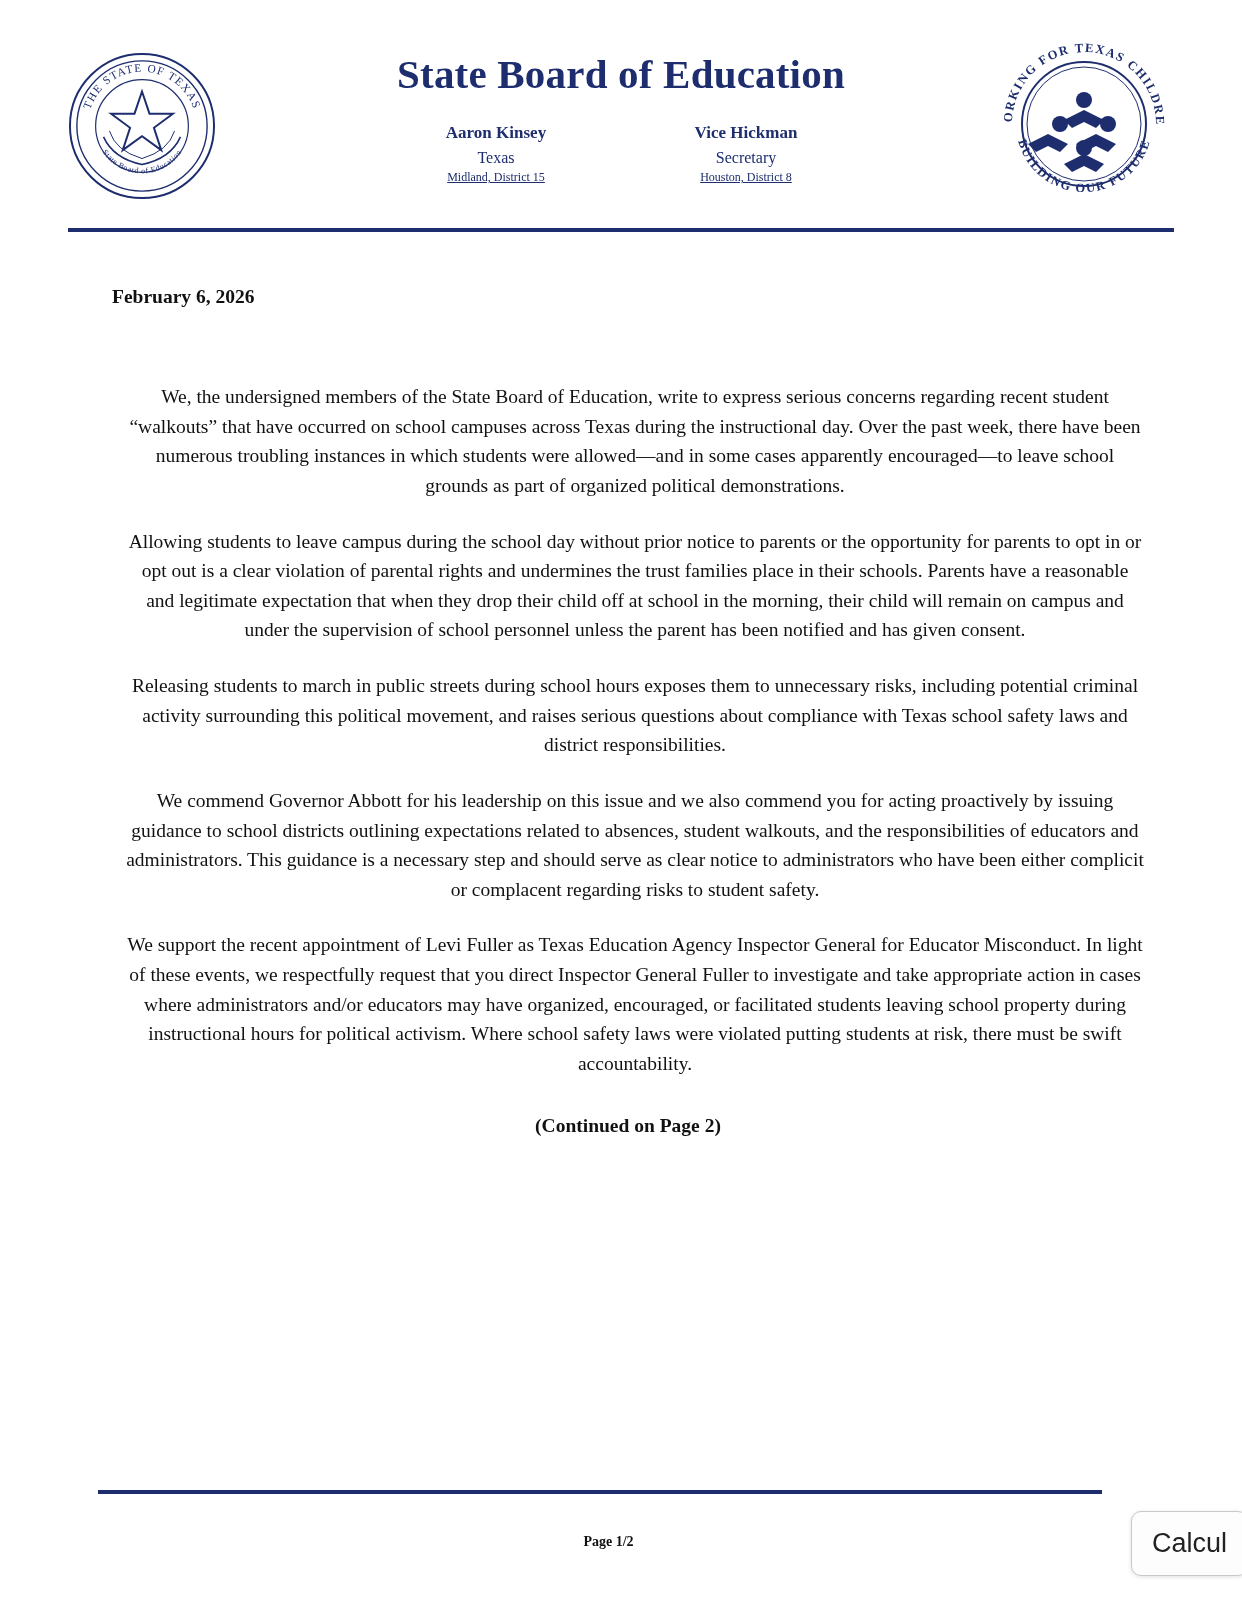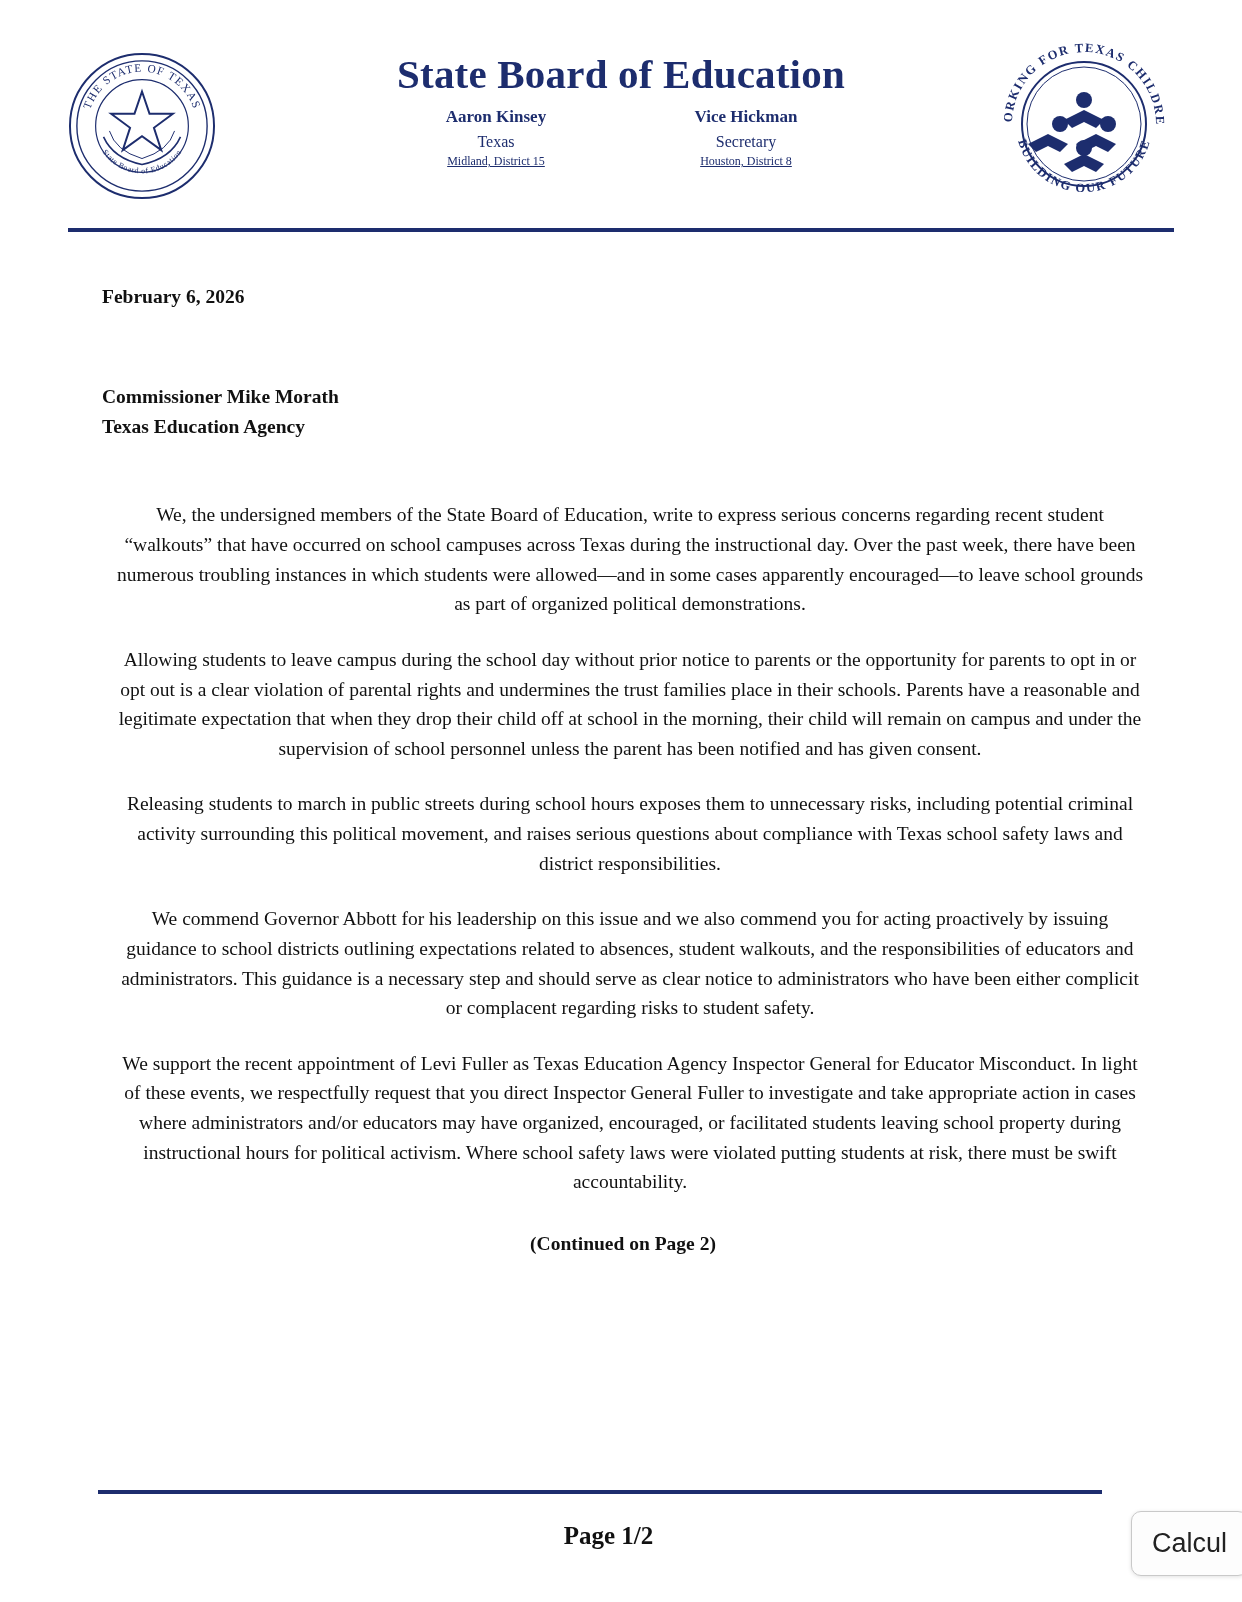--- a/index.html
+++ b/index.html
@@ -49,21 +49,21 @@
     font-family: "Liberation Serif", serif;
     font-weight: bold;
     font-size: 41px;
     color: #1d2d6e;
     letter-spacing: 0.2px;
     line-height: 1.1;
   }
   .officers {
     display: flex;
     justify-content: center;
-    margin-top: 8px;
+    margin-top: 24px;
     gap: 0px;
   }
   .officer {
     width: 250px;
     text-align: center;
     color: #1d2d6e;
     font-family: "Liberation Serif", serif;
   }
   .officer .name {
     font-weight: bold;
@@ -83,21 +83,21 @@
     position: absolute;
     left: 68px;
     right: 68px;
     top: 228px;
     height: 4px;
     background: #1d2d6e;
   }
   
   .body {
     position: absolute;
-    left: 102px;
+    left: 112px;
     right: 98px;
     top: 286px;
     font-family: "Liberation Serif", serif;
     color: #111111;
   }
   .date {
     font-weight: bold;
     font-size: 19.5px;
     margin-bottom: 74px;
   }
@@ -133,21 +133,21 @@
     height: 4px;
     background: #1d2d6e;
   }
   .page-num {
     position: absolute;
     left: 98px;
     right: 123px;
     bottom: 52px;
     text-align: center;
     font-weight: bold;
-    font-size: 25px;
+    font-size: 14px;
     font-family: "Liberation Serif", serif;
     color: #111;
   }
   
   .calc-widget {
     position: absolute;
     right: -6px;
     bottom: 26px;
     background: #fdfdfd;
     border: 1px solid #c9c9c9;
@@ -238,24 +238,20 @@
       </svg>
     </div>
   </div>
 
   <div class="rule-top"></div>
 
   <div class="body">
 
     <div class="date">February 6, 2026</div>
 
-    <div class="addressee">
-      <div>Commissioner Mike Morath</div>
-      <div>Texas Education Agency</div>
-    </div>
 
 
     <p class="para">We, the undersigned members of the State Board of Education, write to express serious concerns regarding recent student “walkouts” that have occurred on school campuses across Texas during the instructional day. Over the past week, there have been numerous troubling instances in which students were allowed—and in some cases apparently encouraged—to leave school grounds as part of organized political demonstrations.</p>
     <p class="para">Allowing students to leave campus during the school day without prior notice to parents or the opportunity for parents to opt in or opt out is a clear violation of parental rights and undermines the trust families place in their schools. Parents have a reasonable and legitimate expectation that when they drop their child off at school in the morning, their child will remain on campus and under the supervision of school personnel unless the parent has been notified and has given consent.</p>
     <p class="para">Releasing students to march in public streets during school hours exposes them to unnecessary risks, including potential criminal activity surrounding this political movement, and raises serious questions about compliance with Texas school safety laws and district responsibilities.</p>
     <p class="para">We commend Governor Abbott for his leadership on this issue and we also commend you for acting proactively by issuing guidance to school districts outlining expectations related to absences, student walkouts, and the responsibilities of educators and administrators. This guidance is a necessary step and should serve as clear notice to administrators who have been either complicit or complacent regarding risks to student safety.</p>
     <p class="para">We support the recent appointment of Levi Fuller as Texas Education Agency Inspector General for Educator Misconduct. In light of these events, we respectfully request that you direct Inspector General Fuller to investigate and take appropriate action in cases where administrators and/or educators may have organized, encouraged, or facilitated students leaving school property during instructional hours for political activism. Where school safety laws were violated putting students at risk, there must be swift accountability.</p>
 
     <div class="continued">(Continued on Page 2)</div>
   </div>

